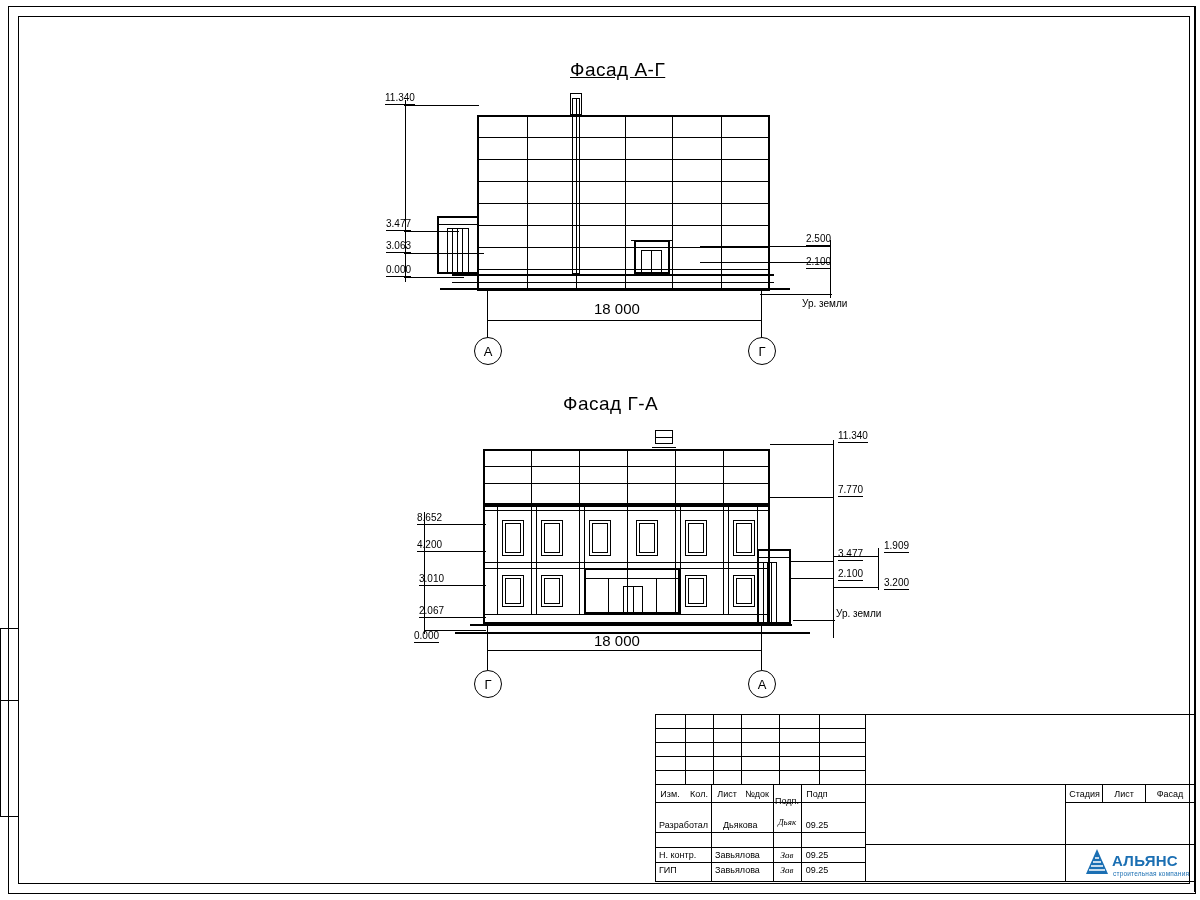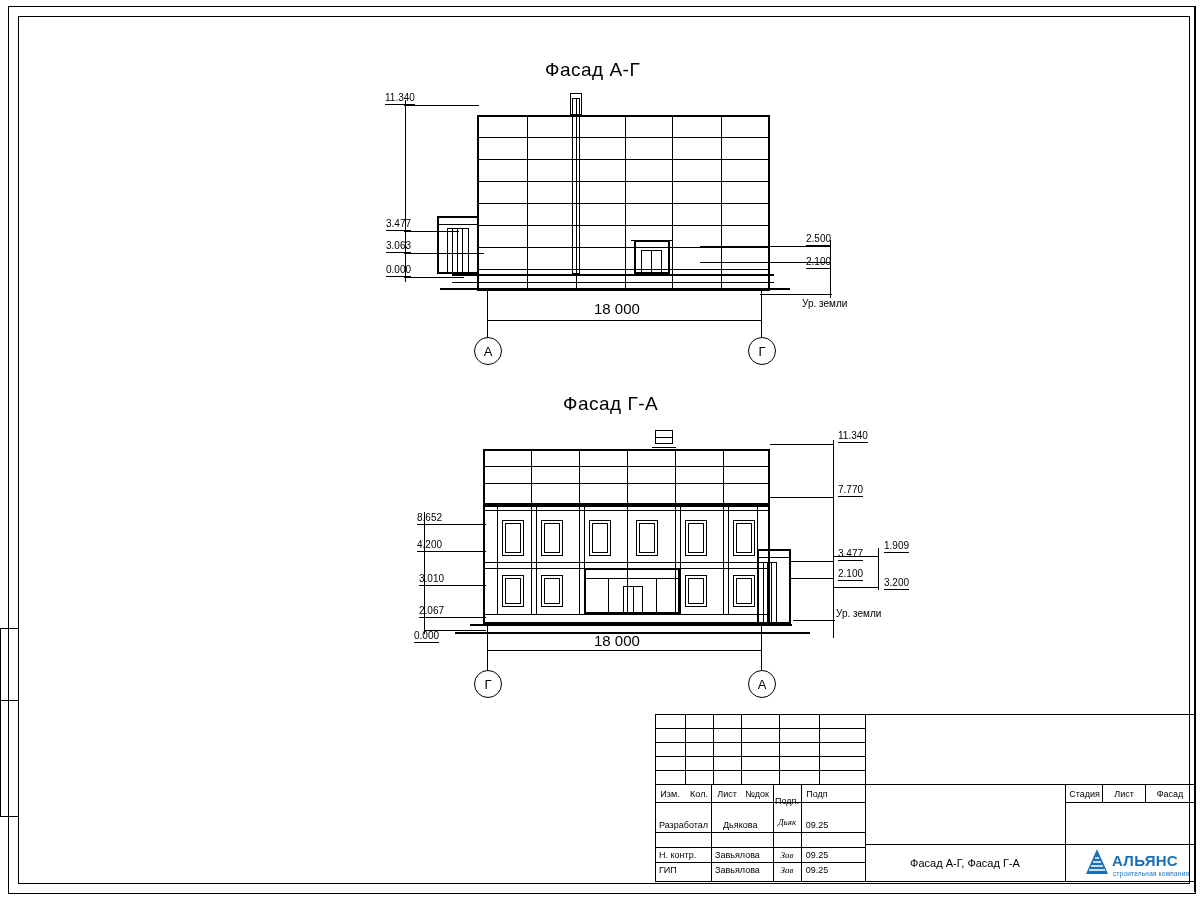--- a/index.html
+++ b/index.html
@@ -49,21 +49,21 @@
 
   <div class="frame-outer"></div>
   <div class="frame-inner"></div>
 
   <div class="ln h" style="left:0;top:628px;width:18px;"></div>
   <div class="ln h" style="left:0;top:700px;width:18px;"></div>
   <div class="ln h" style="left:0;top:816px;width:18px;"></div>
   <div class="ln v" style="left:0;top:628px;height:188px;"></div>
   <div class="ln v" style="left:1194px;top:6px;height:886px;"></div>
 
-  <div class="title" style="left:545px;top:59px;">Фасад А-Г</div>
+  <div class="title" style="left:570px;top:59px;text-decoration:underline;">Фасад А-Г</div>
 
   <div>
 
     <div class="rect2" style="left:477px;top:115px;width:293px;height:176px;"></div>
 
     <div class="ln h" style="left:478px;top:137px;width:291px;"></div>
     <div class="ln h" style="left:478px;top:159px;width:291px;"></div>
     <div class="ln h" style="left:478px;top:181px;width:291px;"></div>
     <div class="ln h" style="left:478px;top:203px;width:291px;"></div>
     <div class="ln h" style="left:478px;top:225px;width:291px;"></div>
@@ -289,21 +289,20 @@
     <div class="cell" style="left:2px;top:134px;width:54px;height:14px;">Н. контр.</div>
     <div class="cell" style="left:58px;top:134px;width:60px;height:14px;">Завьялова</div>
     <div class="cell c sign" style="left:118px;top:133px;width:28px;height:15px;">Зав</div>
     <div class="cell c" style="left:146px;top:134px;width:32px;height:14px;">09.25</div>
 
     <div class="cell" style="left:2px;top:149px;width:54px;height:14px;">ГИП</div>
     <div class="cell" style="left:58px;top:149px;width:60px;height:14px;">Завьялова</div>
     <div class="cell c sign" style="left:118px;top:148px;width:28px;height:15px;">Зав</div>
     <div class="cell c" style="left:146px;top:149px;width:32px;height:14px;">09.25</div>
 
-    <div class="cell c" style="left:212px;top:132px;width:196px;height:34px;font-size:11px;">Фасад А-Г, Фасад Г-А</div>
 
     <div class="cell c" style="left:412px;top:72px;width:35px;height:16px;">Стадия</div>
     <div class="cell c" style="left:448px;top:72px;width:42px;height:16px;">Лист</div>
     <div class="cell c" style="left:491px;top:72px;width:48px;height:16px;">Фасад</div>
 
     <div style="position:absolute;left:430px;top:134px;width:24px;height:28px;">
       <svg width="24" height="28" viewBox="0 0 24 28">
         <polygon points="12,1 23,26 1,26" fill="#1b6fb3"></polygon>
         <path d="M4 22 L20 22 M6 18 L18 18 M8 14 L16 14 M10 10 L14 10" stroke="#ffffff" stroke-width="1.4"></path>
       </svg>

